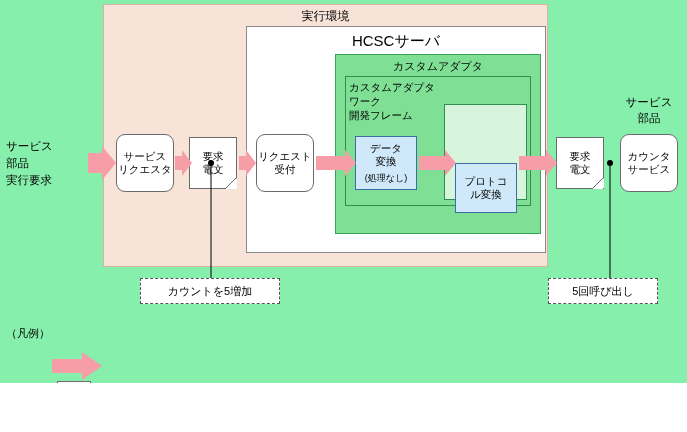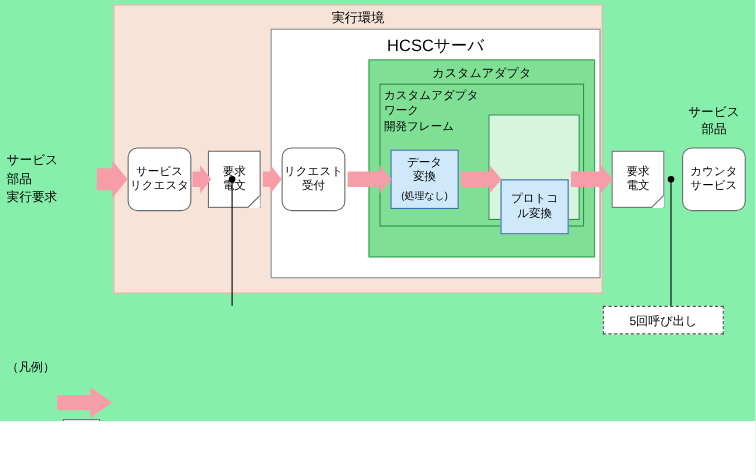--- a/index.html
+++ b/index.html
@@ -246,20 +246,21 @@
     <div>データ</div>
     <div>変換</div>
     <div class="sub">(処理なし)</div>
   </div>
 
   <div class="abs bluebox box-proto-conv">
     <div>プロトコ</div>
     <div>ル変換</div>
   </div>
 
+  <div class="abs callout callout-count">カウントを5増加</div>
   <div class="abs callout callout-calls">5回呼び出し</div>
 
   <div class="abs legend-title">（凡例）</div>
   <div class="abs legend-doc-label">：電文</div>
   <div class="abs legend-doc"></div>
 
   <svg class="overlay" viewBox="0 0 687 432">
 
     <g fill="#f79da8">
 

